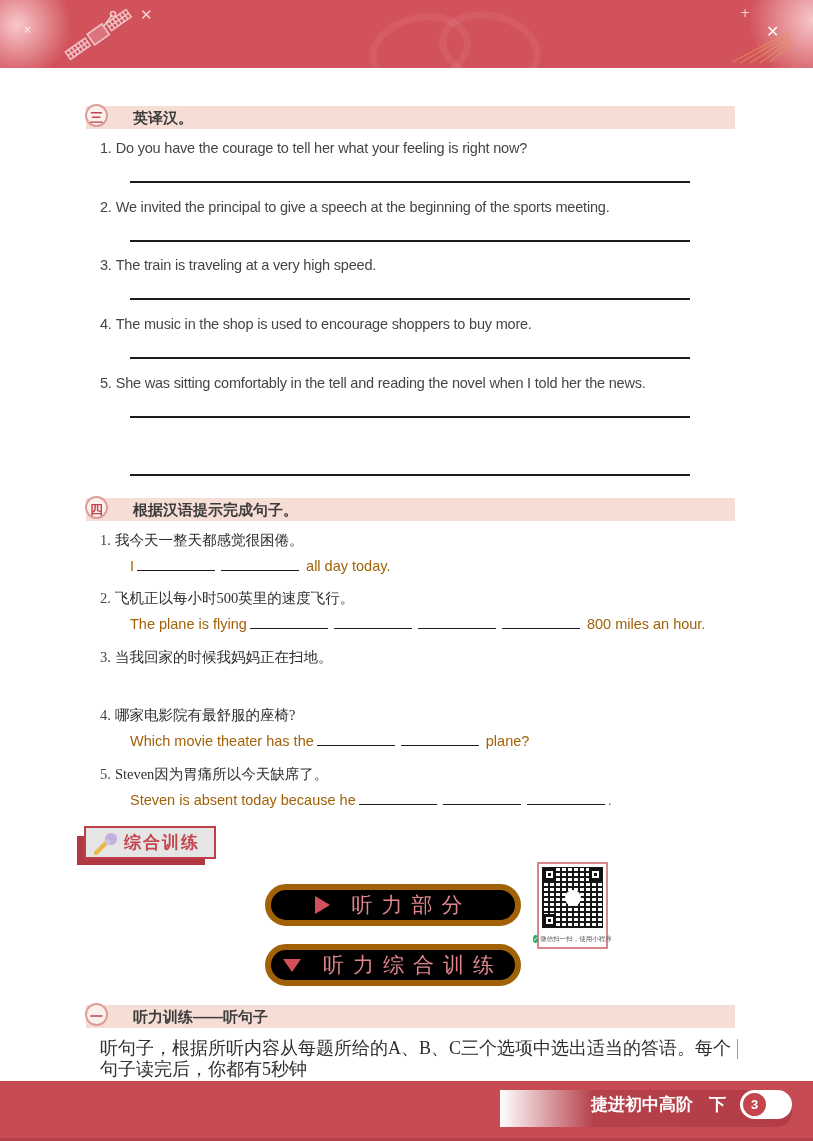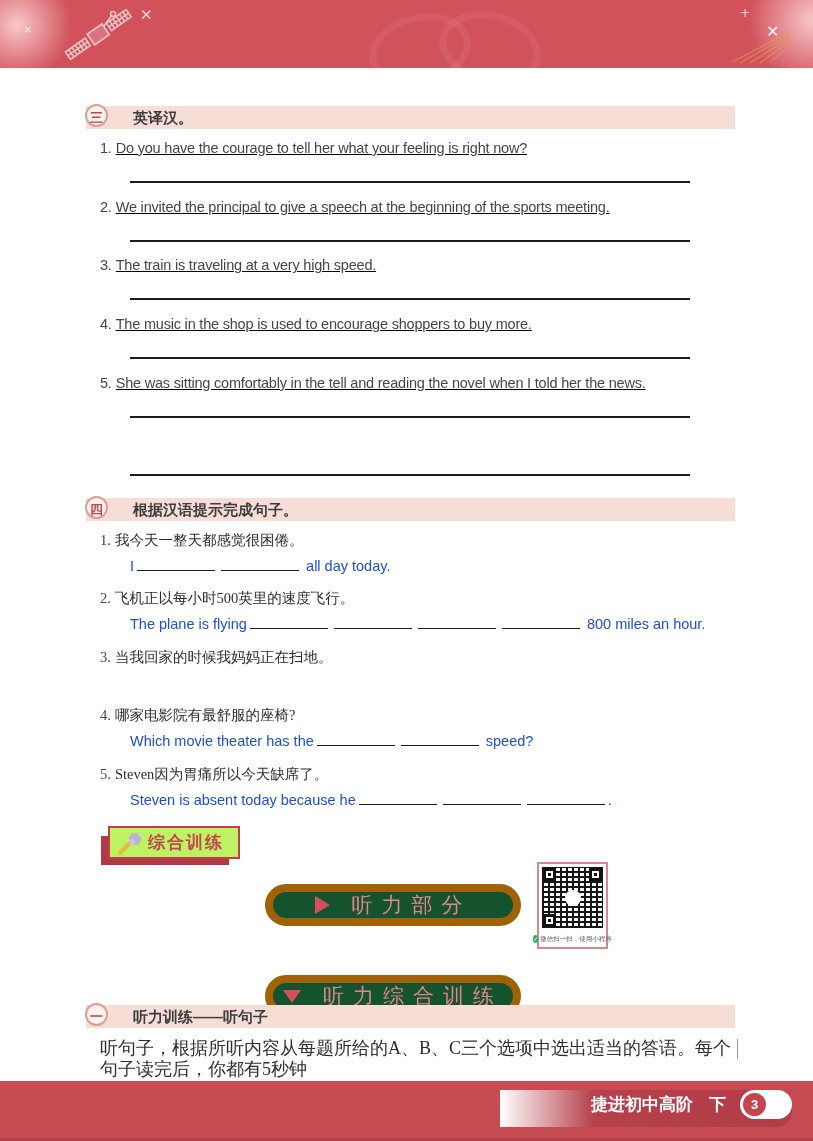--- a/index.html
+++ b/index.html
@@ -46,65 +46,65 @@
     font-size:13px; text-align:center; line-height:23px;
   }
   .sec-title {
     margin-left:47px; line-height:23px; display:inline-block;
     font-weight:bold; color:#3c3c3c; font-size:15px;
     font-family:"Liberation Sans", sans-serif;
   }
 
   
   .t-list { position:absolute; left:100px; top:140px; width:635px; }
-  .t-item { position:relative; height:58.7px;text-decoration:underline; }
+  .t-item { position:relative; height:58.7px; }
   .t-sentence { font-size:14.5px; color:#454545; letter-spacing:-0.2px; }
   .t-num { display:inline-block; margin-right:4px; color:#454545; }
   .answer-line {
     position:absolute; left:30px; top:41px; width:560px; height:0;
     border-bottom:2px solid #1c1c1c;
   }
 
   
   .c-list { position:absolute; left:100px; top:531px; width:640px; }
   .c-item { position:relative; height:58.4px; }
   .c-cn {
     font-family:"Liberation Serif", serif;
     font-size:14.5px; color:#2e2e2e;
   }
   .c-en {
     position:absolute; left:30px; top:27px; width:610px;
-    font-size:14.5px; color:#1d4ed8; white-space:nowrap;
+    font-size:14.5px; color:#a16207; white-space:nowrap;
   }
   .blank {
     display:inline-block; width:78px; height:13px; margin:0 3px;
     border-bottom:1.5px solid #1c1c1c; vertical-align:baseline;
   }
 
   
   .badge {
-    position:absolute; left:108px; top:826px; width:132px; height:33px;
-    background:#bef264; border:2px solid #bf3f49;
+    position:absolute; left:84px; top:826px; width:132px; height:33px;
+    background:#e5e5e5; border:2px solid #bf3f49;
     box-shadow:-9px 8px 0 -2px #b23843;
   }
   .badge-icon { position:absolute; left:7px; top:4px; }
   .badge-label {
     position:absolute; left:38px; top:0; line-height:29px;
     color:#c4454e; font-size:17px; letter-spacing:2px;
     font-family:"Liberation Serif", serif; font-weight:bold;
   }
 
   
   .listen-btn {
     position:absolute; left:265px; width:256px; height:42px;
-    border:8px solid #a16207; border-radius:21px; background:#14532d;
+    border:6px solid #a16207; border-radius:21px; background:#000000;
     display:flex; align-items:center; justify-content:center;
   }
   .btn-part { top:884px; }
-  .btn-comp { top:975px; }
+  .btn-comp { top:944px; }
   .tri-right {
     width:0; height:0; margin-right:22px;
     border-left:15px solid #d4505c;
     border-top:9px solid transparent; border-bottom:9px solid transparent;
   }
   .tri-down {
     width:0; height:0; margin-right:22px;
     border-top:13px solid #d4505c;
     border-left:9px solid transparent; border-right:9px solid transparent;
   }
@@ -272,21 +272,21 @@
     </div>
     <div class="c-item">
       <div class="c-cn"><span class="t-num">2.</span><span>飞机正以每小时500英里的速度飞行。</span></div>
       <div class="c-en"><span>The plane is flying</span><span class="blank"></span><span class="blank"></span><span class="blank"></span><span class="blank"></span> <span>800 miles an hour.</span></div>
     </div>
     <div class="c-item">
       <div class="c-cn"><span class="t-num">3.</span><span>当我回家的时候我妈妈正在扫地。</span></div>
     </div>
     <div class="c-item">
       <div class="c-cn"><span class="t-num">4.</span><span>哪家电影院有最舒服的座椅?</span></div>
-      <div class="c-en"><span>Which movie theater has the</span><span class="blank"></span><span class="blank"></span> <span>speed?</span></div>
+      <div class="c-en"><span>Which movie theater has the</span><span class="blank"></span><span class="blank"></span> <span>plane?</span></div>
     </div>
     <div class="c-item">
       <div class="c-cn"><span class="t-num">5.</span><span>Steven因为胃痛所以今天缺席了。</span></div>
       <div class="c-en"><span>Steven is absent today because he</span><span class="blank"></span><span class="blank"></span><span class="blank"></span><span>.</span></div>
     </div>
   </div>
 
   <div class="badge">
     <svg class="badge-icon" width="26" height="24" viewBox="0 0 26 24">
       <line x1="3" y1="21" x2="16" y2="8" stroke="#e8b93e" stroke-width="4" stroke-linecap="round"></line>

